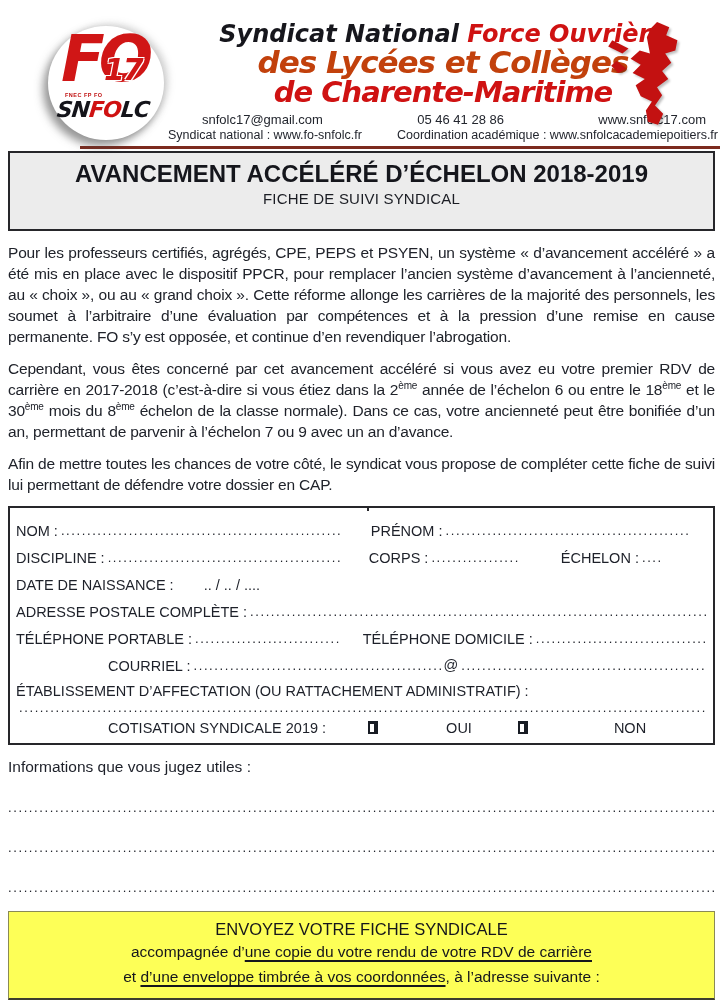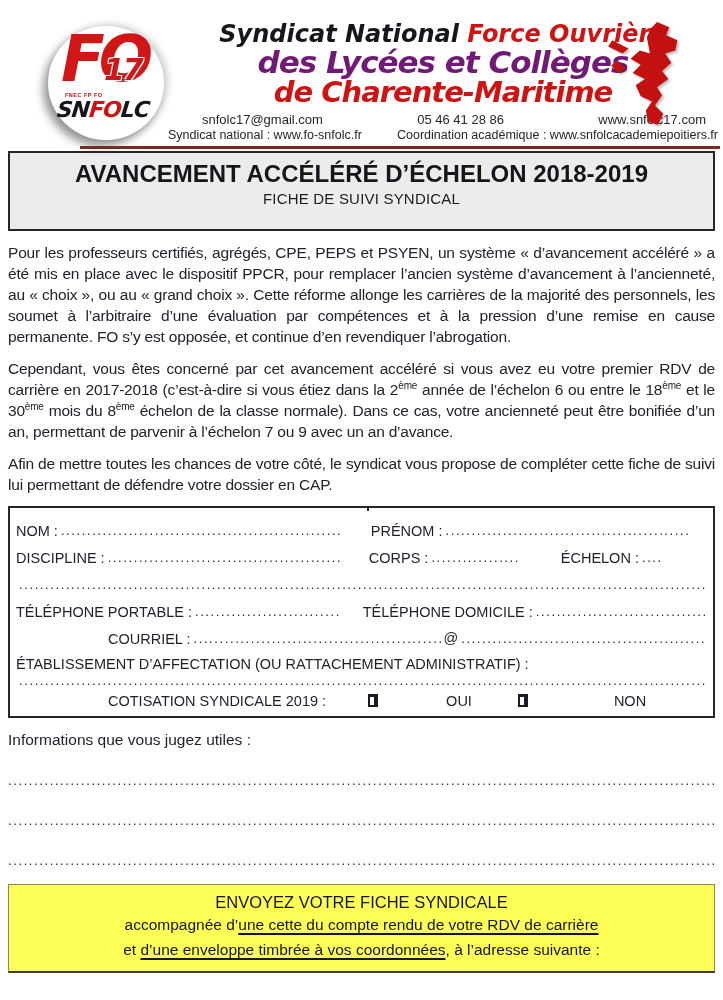--- a/index.html
+++ b/index.html
@@ -30,21 +30,21 @@
     text-shadow:-1px -1px 0 #fff, 1px -1px 0 #fff, -1px 1px 0 #fff, 1px 1px 0 #fff;
   }
   .logo-fnec { position:absolute; left:17px; top:66px; font-size:5.5px; font-weight:bold; color:#c01010; letter-spacing:.5px; }
   .logo-snfolc {
     position:absolute; left:9px; top:71px;
     font-family:"DejaVu Sans", sans-serif; font-weight:bold; font-style:italic;
     font-size:22px; color:#14141a; transform:skewX(-6deg); letter-spacing:-1px;
   }
   .hdr-center { position:absolute; left:166px; top:20px; width:554px; text-align:center; }
   .hl1 { font-family:"DejaVu Sans", sans-serif; font-weight:bold; font-style:italic; font-size:24px; color:#16161c; }
-  .hl2 { font-family:"DejaVu Sans", sans-serif; font-weight:bold; font-style:italic; font-size:31px; color:#701a75; margin-top:-4px; letter-spacing:-1px; }
+  .hl2 { font-family:"DejaVu Sans", sans-serif; font-weight:bold; font-style:italic; font-size:31px; color:#c2410c; margin-top:-4px; letter-spacing:-1px; }
   .hl3 { font-family:"DejaVu Sans", sans-serif; font-weight:bold; font-style:italic; font-size:29px; color:#cf1212; margin-top:-5px; letter-spacing:-1px; }
   .contact-row1 { display:flex; justify-content:space-between; padding:3px 14px 0 36px; font-size:13px; color:#23262e; }
   .contact-row2 { display:flex; justify-content:space-between; padding:1px 2px 0 2px; font-size:12.5px; color:#23262e; }
   .map-svg { position:absolute; right:12px; top:20px; width:112px; height:112px; filter:drop-shadow(2px 2px 1px rgba(0,0,0,.25)); }
 
   .red-line { margin-left:80px; width:640px; height:3px; background:#7c2a1e; }
 
   
   .title-box { margin:2px 8px 0; border:2px solid #26262a; background:#ececec; text-align:center; padding:7px 4px 22px; }
   .title-box h1 { margin:0; font-size:24px; font-weight:bold; color:#15161c; }
@@ -167,22 +167,27 @@
       <div class="cell c-corps">
         <span class="lbl">CORPS :</span>
         <span class="dots">......................................</span>
       </div>
       <div class="cell c-echelon">
         <span class="lbl">ÉCHELON :</span>
         <span class="dots fixed">....</span>
       </div>
     </div>
 
-
-    <div class="frow">
+    <div class="frow r-date">
+      <span class="lbl">DATE DE NAISSANCE :</span>
+      <span class="val">.. / .. / ....</span>
+    </div>
+
+    <div class="frow">
+      <span class="lbl">ADRESSE POSTALE COMPLÈTE :</span>
       <span class="dots">..........................................................................................................................................</span>
     </div>
 
     <div class="frow">
       <div class="cell c47">
         <span class="lbl">TÉLÉPHONE PORTABLE :</span>
         <span class="dots">............................................</span>
       </div>
       <div class="cell c-rest">
         <span class="lbl">TÉLÉPHONE DOMICILE :</span>
@@ -220,17 +225,17 @@
   </div>
   <div class="info-line">
     <span class="dots">..........................................................................................................................................................................................................</span>
   </div>
   <div class="info-line">
     <span class="dots">..........................................................................................................................................................................................................</span>
   </div>
 
   <section class="yellow-box">
     <div class="fl1">ENVOYEZ VOTRE FICHE SYNDICALE</div>
-    <div class="fl2"><span>accompagnée d’</span><span class="u">une cette du compte rendu de votre RDV de carrière </span></div>
+    <div class="fl2"><span>accompagnée d’</span><span class="u">une copie du votre rendu de votre RDV de carrière </span></div>
     <div class="fl3"><span>et </span><span class="u">d’une enveloppe timbrée à vos coordonnées</span><span>, à l’adresse suivante :</span></div>
   </section>
 
 </div>
 
 </body></html>

